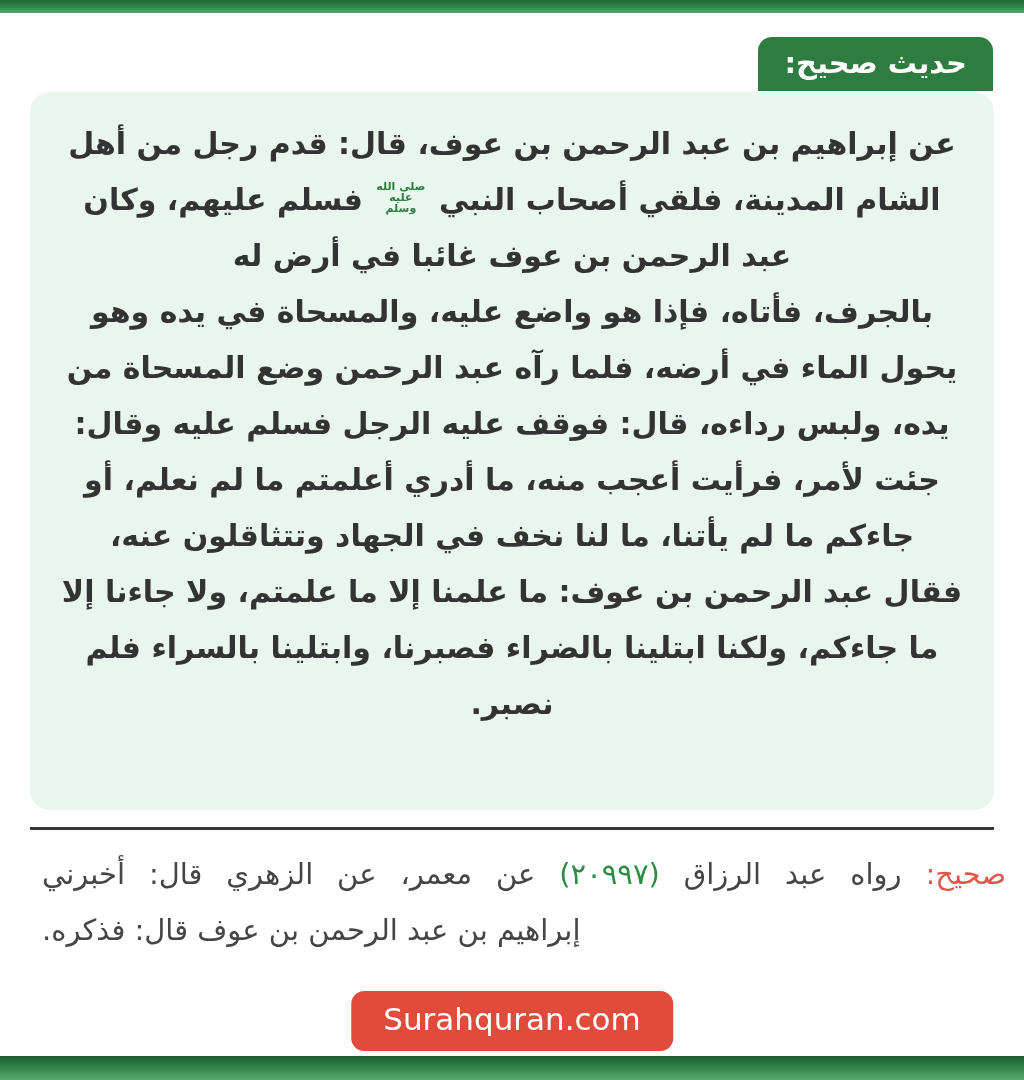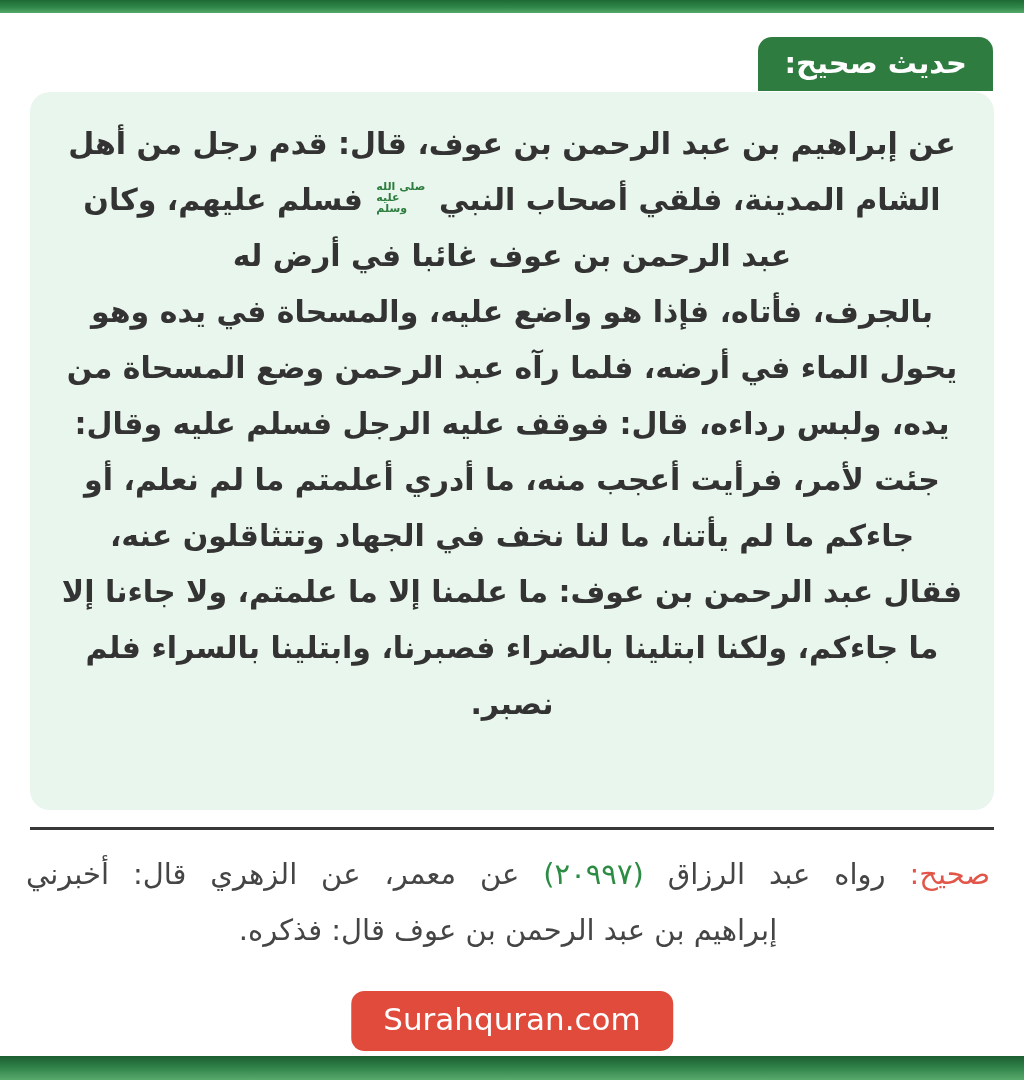--- a/index.html
+++ b/index.html
@@ -57,46 +57,46 @@
     vertical-align: middle;
     margin: 0 3px;
     transform: translateY(-4px);
     color: var(--pbuh-green, #2e7d3f);
     font-weight: bold;
   }
   .pbuh-row {
     display: block;
     font-size: 11px;
     line-height: 11px;
-    text-align: left;
+    text-align: center;
   }
   .separator {
     position: absolute;
     top: 827px;
     left: 30px;
     width: 964px;
     height: 3px;
     background: #383838;
   }
   .citation {
     position: absolute;
     top: 846px;
-    left: 26px;
+    left: 42px;
     width: 964px;
     direction: rtl;
     color: #454545;
     font-size: 29px;
     line-height: 56px;
   }
   .cit-line1 {
     text-align: justify;
     text-align-last: justify;
   }
   .cit-line2 {
-    text-align: center;
+    text-align: left;
   }
   .grade { color: var(--grade-red, #e2564a); }
   .num   { color: var(--number-green, #2d8c44); }
   .banner {
     position: absolute;
     top: 991px;
     left: 50%;
     transform: translateX(-50%);
     background: var(--accent-red, #e14b3c);
     color: #ffffff;

